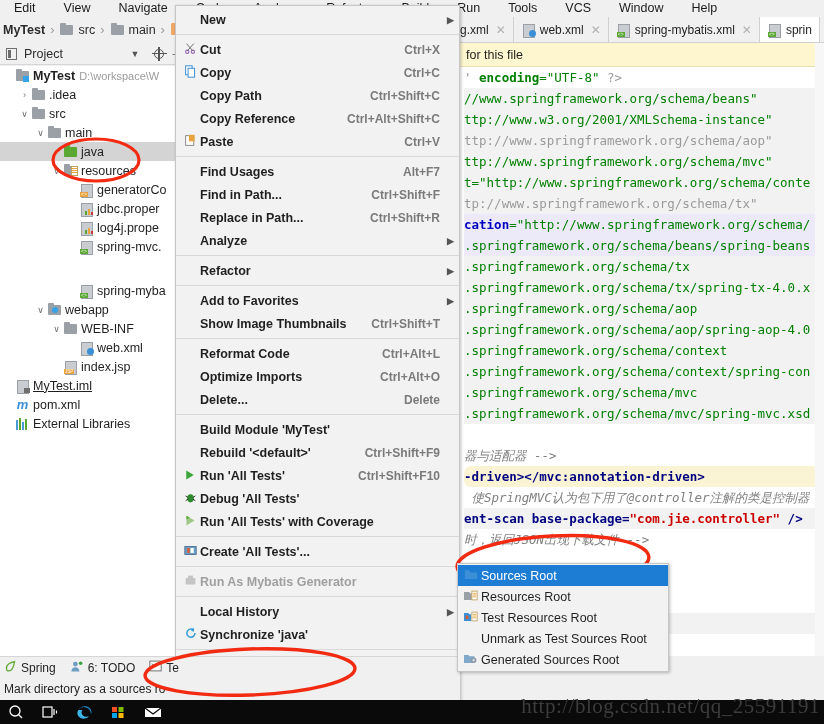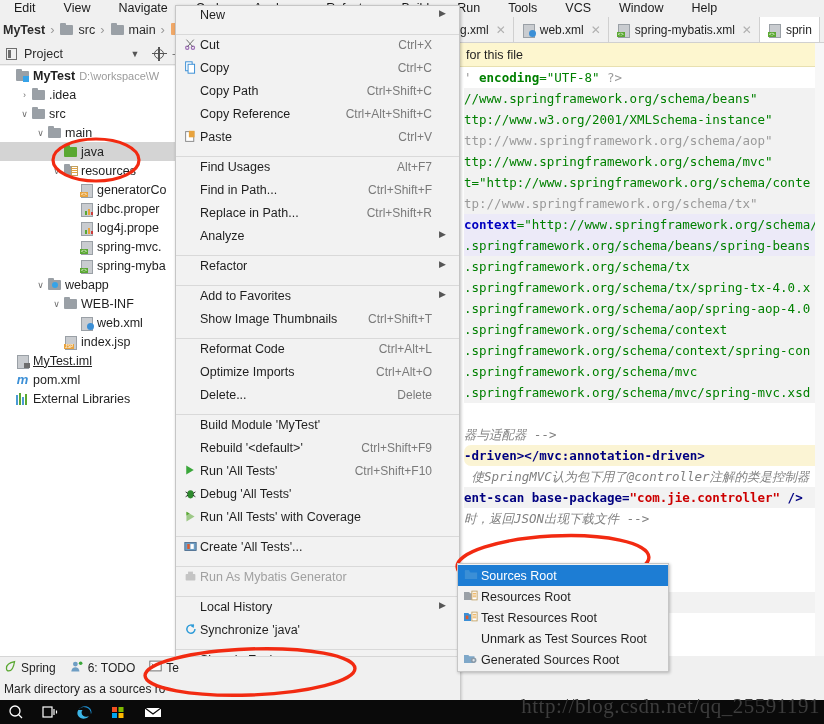--- a/index.html
+++ b/index.html
@@ -110,21 +110,21 @@
   .s-cmt   { color:#808080; font-style:italic; }
 
   
   .ctx {
     position:absolute; left:175px; top:5px; width:285px;
     background:#f2f2f2; border:1px solid #c6c6c6;
     box-shadow: 1px 1px 3px rgba(0,0,0,.25);
     font-size:12.5px; color:#1f1f1f; padding:2px 0;
   }
   .ctx .item {
-    display:flex; align-items:flex-start; height:23px; padding:0 13px 0 4px; white-space:nowrap;
+    display:flex; align-items:center; height:23px; padding:0 5px 0 4px; white-space:nowrap;font-weight:bold;
   }
   .ctx .item.disabled { color:#a0a0a0; }
   .ctx .gi { width:20px; flex:0 0 20px; text-align:center; font-size:11px; }
   .ctx .lbl { flex:1; }
   .ctx .key { color:#7a7a7a; font-size:12px; padding-left:14px; }
   .ctx .arr { width:14px; text-align:right; color:#555; font-size:9px; }
   .ctx .divider { height:1px; background:#d9d9d9; margin:3px 0; }
 
   
   .submenu {
@@ -287,21 +287,21 @@
         </span>
         <span class="tlabel">log4j.prope</span>
       </div>
       <div class="trow" style="padding-left: 66px;">
         <span class="arrow"></span>
         <span class="ic ic-file">
           <span class="tag g">&lt;&gt;</span>
         </span>
         <span class="tlabel">spring-mvc.</span>
       </div>
-      <div class="trow" style="padding-left: 66px;">
+      <div class="trow" style="padding-left: 66px; margin-top: 25px;">
         <span class="arrow"></span>
         <span class="ic ic-file">
           <span class="tag g">&lt;&gt;</span>
         </span>
         <span class="tlabel">spring-myba</span>
       </div>
       <div class="trow" style="padding-left: 34px;">
         <span class="arrow">∨</span>
         <span class="ic ic-folder">
           <span style="position:absolute;left:5px;top:4px;width:6px;height:6px;border-radius:50%;background:#36a3e8;"></span>
@@ -382,24 +382,25 @@
       <span>for this file</span>
     </div>
     <div class="code" id="code">
         <div class="cl"><span class="s-gray">'</span> <span class="s-green"><b>encoding</b>="UTF-8"</span> <span class="s-gray">?&gt;</span></div>
         <div class="cl gray"><span class="s-green">//www.springframework.org/schema/beans"</span></div>
         <div class="cl gray"><span class="s-green">ttp://www.w3.org/2001/XMLSchema-instance"</span></div>
         <div class="cl gray"><span class="s-gray">ttp://www.springframework.org/schema/aop"</span></div>
         <div class="cl gray"><span class="s-green">ttp://www.springframework.org/schema/mvc"</span></div>
         <div class="cl gray"><span class="s-green">t="http://www.springframework.org/schema/conte</span></div>
         <div class="cl gray"><span class="s-gray">tp://www.springframework.org/schema/tx"</span></div>
-        <div class="cl lilac"><span class="s-blue">context</span><span class="s-green">="http://www.springframework.org/schema/</span></div>
+        <div class="cl lilac"><span class="s-blue">cation</span><span class="s-green">="http://www.springframework.org/schema/</span></div>
         <div class="cl lilac"><span class="s-green">.springframework.org/schema/beans/spring-beans</span></div>
         <div class="cl gray"><span class="s-green">.springframework.org/schema/tx</span></div>
         <div class="cl gray"><span class="s-green">.springframework.org/schema/tx/spring-tx-4.0.x</span></div>
+        <div class="cl gray"><span class="s-green">.springframework.org/schema/aop</span></div>
         <div class="cl gray"><span class="s-green">.springframework.org/schema/aop/spring-aop-4.0</span></div>
         <div class="cl gray"><span class="s-green">.springframework.org/schema/context</span></div>
         <div class="cl gray"><span class="s-green">.springframework.org/schema/context/spring-con</span></div>
         <div class="cl gray"><span class="s-green">.springframework.org/schema/mvc</span></div>
         <div class="cl gray"><span class="s-green">.springframework.org/schema/mvc/spring-mvc.xsd</span></div>
         <div class="cl"></div>
         <div class="cl"><span class="s-cmt">器与适配器 --&gt;</span></div>
         <div class="cl yellowhl"><span class="s-navy">-driven&gt;&lt;/mvc:annotation-driven&gt;</span></div>
         <div class="cl"><span class="s-cmt"> 使SpringMVC认为包下用了@controller注解的类是控制器 --&gt;</span></div>
         <div class="cl gray"><span class="s-navy">ent-scan base-package=</span><span class="s-red">"com.jie.controller"</span><span class="s-navy"> /&gt;</span></div>

